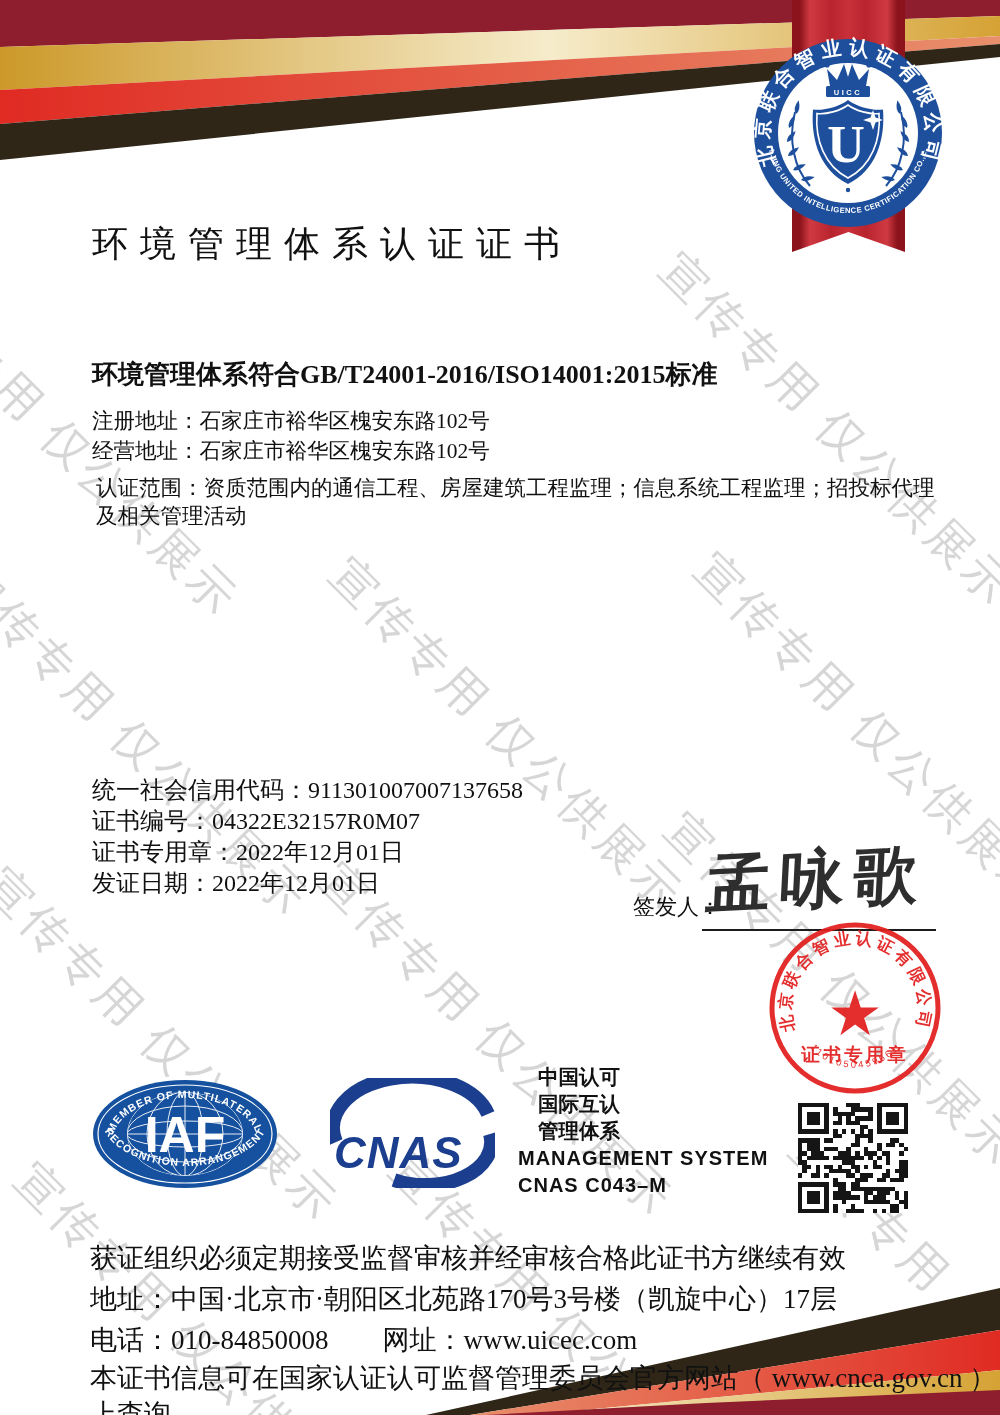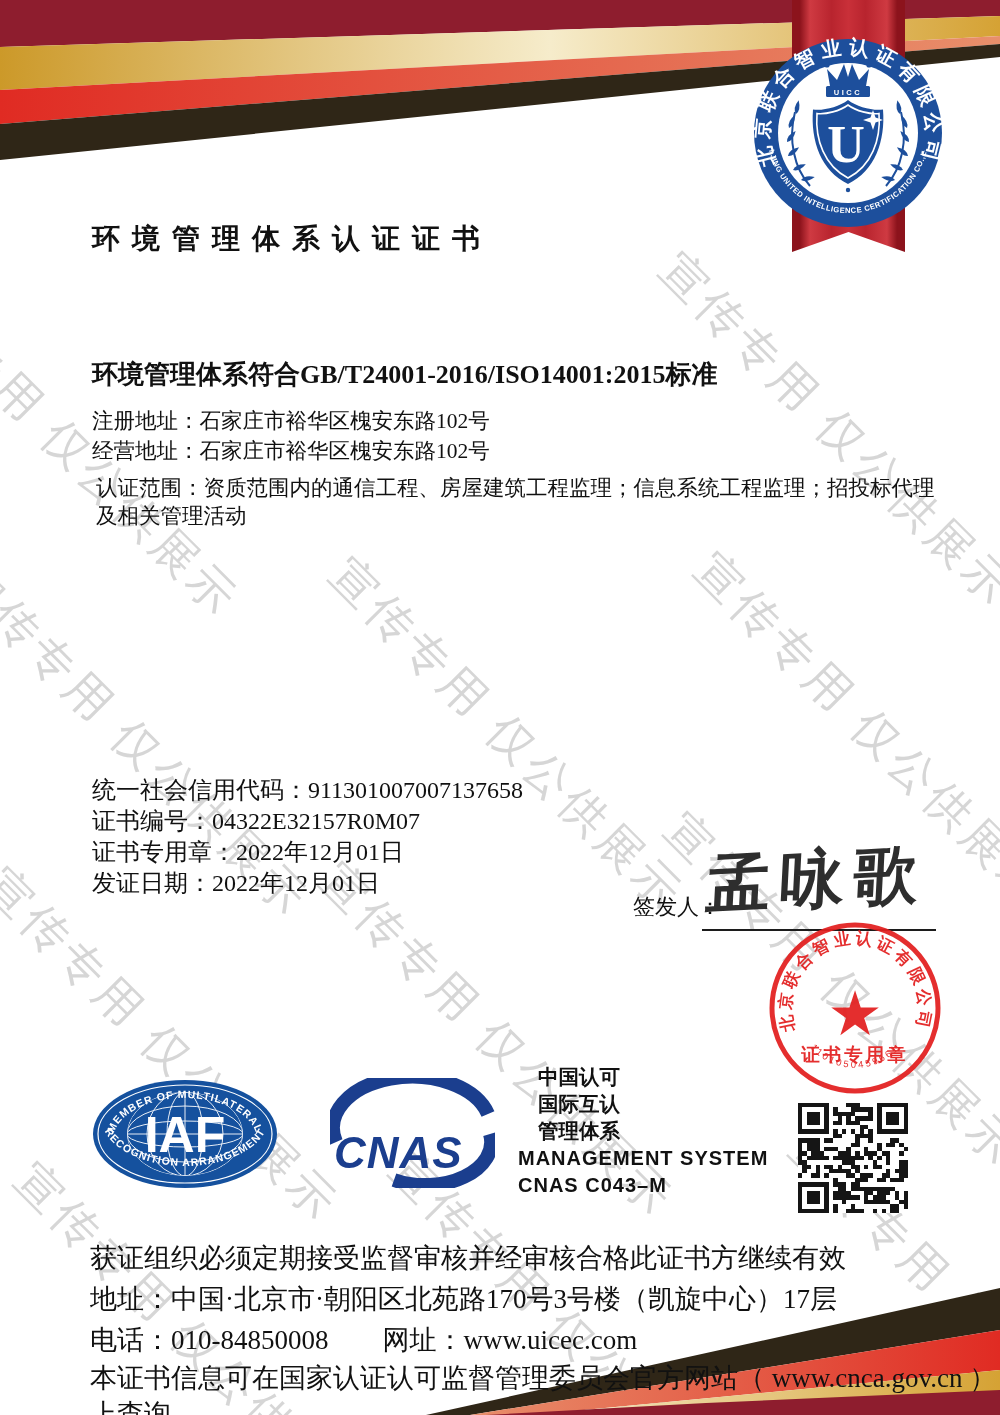--- a/index.html
+++ b/index.html
@@ -16,21 +16,21 @@
   .layer{position:absolute;left:0;top:0;pointer-events:none;}
   
   #wmLayer{z-index:2;}
   .wm{
     position:absolute;white-space:nowrap;font-size:46px;letter-spacing:5px;
     color:#b5b5b5;opacity:.55;transform:rotate(45deg);transform-origin:0 0;
     font-family:"Liberation Sans","DejaVu Sans",sans-serif;
   }
   
   .content{z-index:5;}
-  .title{left:92px;top:220px;font-size:28px;font-weight:bold;letter-spacing:12px;}
+  .title{left:92px;top:220px;font-size:36px;font-weight:normal;letter-spacing:12px;}
   .company{left:92px;top:308px;font-size:34px;font-weight:bold;letter-spacing:2px;}
   .standard{left:92px;top:357px;font-size:26px;font-weight:bold;}
   .bodyline{font-size:21.5px;line-height:28px;}
   .addr1{left:92px;top:407px;}
   .addr2{left:92px;top:437px;}
   .scope{left:96px;top:474px;width:845px;}
   .codes{left:92px;top:775px;font-size:24px;line-height:31px;}
   .signerlabel{left:633px;top:892px;font-size:22px;}
   .signature{
     left:706px;top:836px;font-size:64px;font-weight:bold;color:#2e2e2e;

